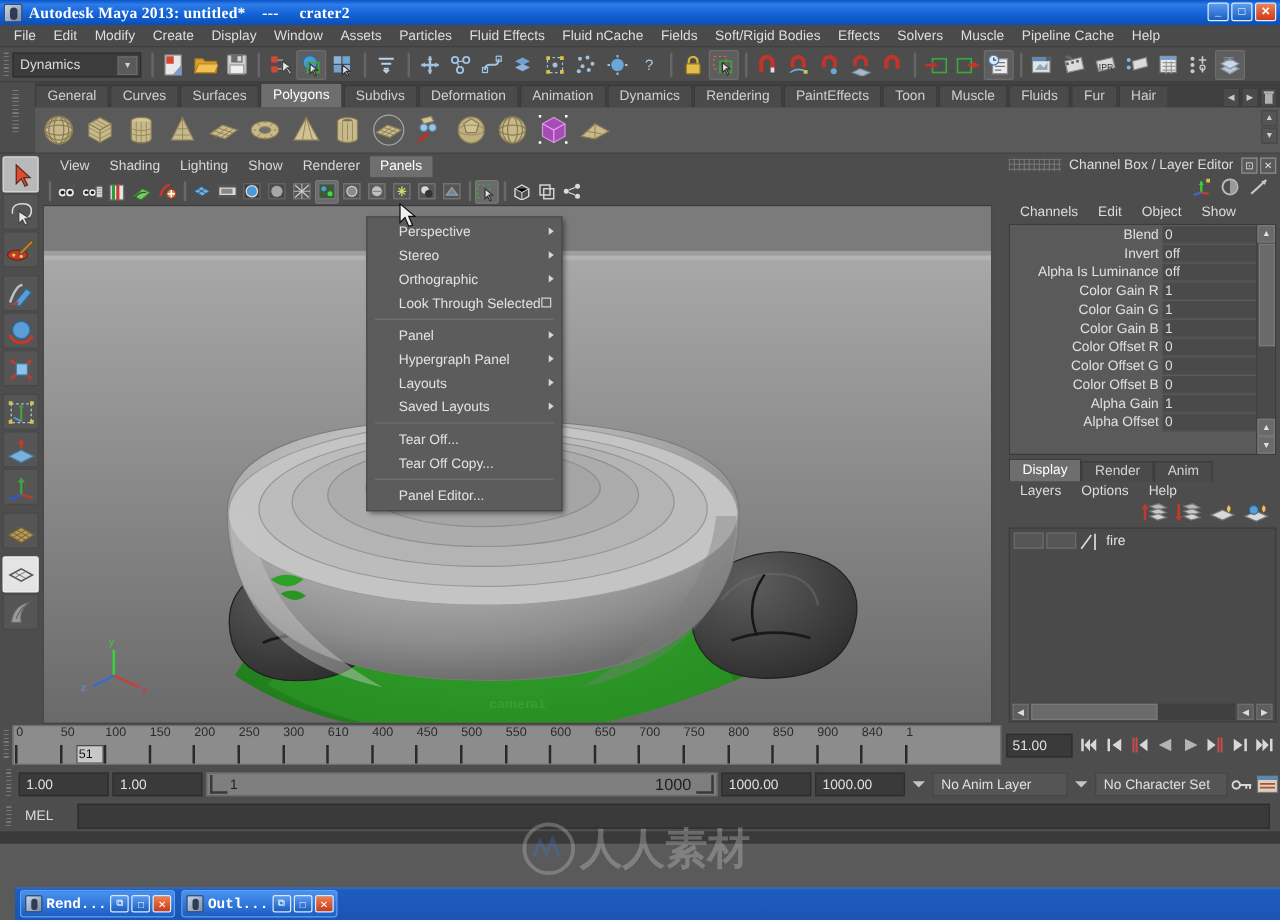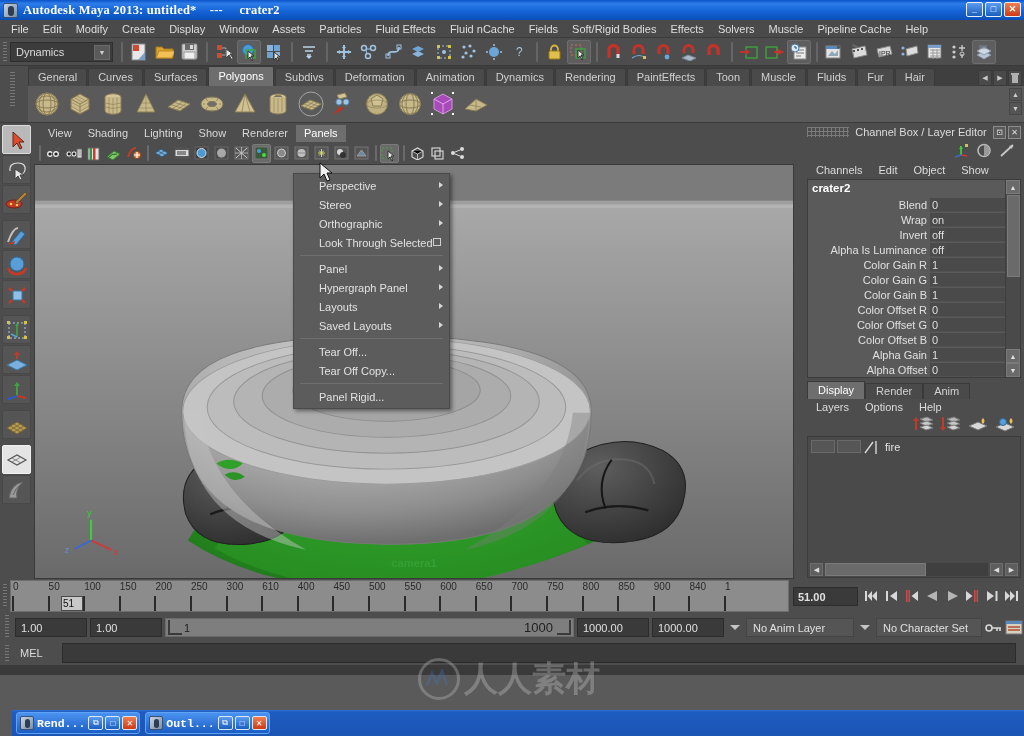--- a/index.html
+++ b/index.html
@@ -181,22 +181,22 @@
   
   .timewrap { height:34px; background:#4d4d4d; display:flex; align-items:center; }
   .tgrip { width:10px; height:30px; position:relative; flex:0 0 10px;}
   .tgrip:before{content:"";position:absolute;left:3px;top:3px;width:4px;height:24px;
     background-image:repeating-linear-gradient(to bottom,#777 0 1px,transparent 1px 3px);}
   .timeline { flex:1; height:32px; background:#8c8c8c; position:relative; border:1px solid #6e6e6e; overflow:hidden;}
   .tick-num { position:absolute; top:0; font-size:10px; color:#2a2a2a; font-family:"Liberation Sans",sans-serif;}
   .tick-mark { position:absolute; top:15px; width:2px; height:15px; background:#2a2a2a;}
   .curframe { position:absolute; top:15px; height:15px; width:22px; background:#c8c8c8; border:1px solid #4a4a4a;
      font-size:10px; color:#111; line-height:14px; padding-left:1px;}
-  .timefield { width:65px; height:19px; background:#3a3a3a; border:1px solid #2c2c2c; margin-left:4px;
-     font-size:11px; color:#e0e0e0; line-height:18px; padding-left:4px;font-weight:bold;}
+  .timefield { width:53px; height:19px; background:#3a3a3a; border:1px solid #2c2c2c; margin-left:4px;
+     font-size:11px; color:#e0e0e0; line-height:18px; padding-left:4px;}
   .playbtns { display:flex; align-items:center; gap:2px; margin-left:5px; padding-right:3px;}
   .pbtn { width:18px; height:20px; display:flex; align-items:center; justify-content:center;}
 
   
   .rangewrap { height:28px; background:#4d4d4d; display:flex; align-items:center; gap:3px; padding-left:2px;}
   .numfield { height:19px; background:#3a3a3a; border:1px solid #2c2c2c; font-size:11px; color:#e0e0e0;
      line-height:18px; padding-left:5px;}
   .rangebar { flex:1; height:19px; background:#7e7e7e; border:1px solid #6a6a6a; position:relative;}
   .rangebar .lh{position:absolute;left:2px;top:1px;width:14px;height:15px;border-left:2px solid #3a3a3a;border-bottom:2px solid #3a3a3a;}
   .rangebar .rh{position:absolute;right:2px;top:1px;width:14px;height:15px;border-right:2px solid #3a3a3a;border-bottom:2px solid #3a3a3a;}
@@ -1029,28 +1029,23 @@
 
       <div class="cb-menubar" id="cbmenu">
           <div class="cmi">Channels</div>
           <div class="cmi">Edit</div>
           <div class="cmi">Object</div>
           <div class="cmi">Show</div>
         </div>
 
       <div class="cb-box">
         <div class="cb-rows" id="cbrows">
-          <div class="cb-objname">crater2</div>
         <div class="cb-row">
               <div class="lbl">Blend</div>
               <div class="val">0</div>
-            </div>
-            <div class="cb-row">
-              <div class="lbl">Wrap</div>
-              <div class="val">on</div>
             </div>
             <div class="cb-row">
               <div class="lbl">Invert</div>
               <div class="val">off</div>
             </div>
             <div class="cb-row">
               <div class="lbl">Alpha Is Luminance</div>
               <div class="val">off</div>
             </div>
             <div class="cb-row">
@@ -1376,21 +1371,21 @@
       </div>
       <div class="pm-sep"></div>
       <div class="pm-item">
         <span>Tear Off...</span>
       </div>
       <div class="pm-item">
         <span>Tear Off Copy...</span>
       </div>
       <div class="pm-sep"></div>
       <div class="pm-item">
-        <span>Panel Rigid...</span>
+        <span>Panel Editor...</span>
       </div>
     </div>
   <div class="cursor-arrow">
     <svg width="16" height="22">
       <polygon points="1,1 1,16 5,12 8,19 11,18 8,11 13,11" fill="#f0f0f0" stroke="#111" stroke-width="1"></polygon>
     </svg>
   </div>
 
 </div>
 

